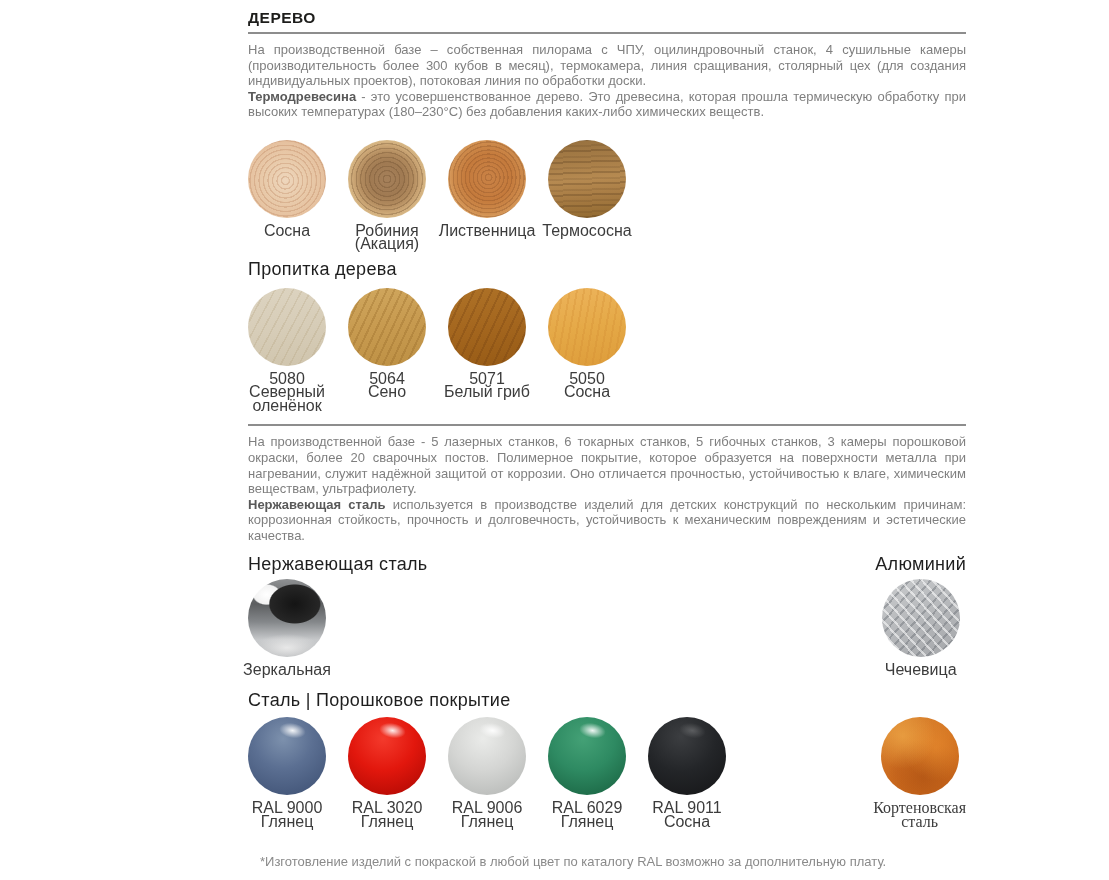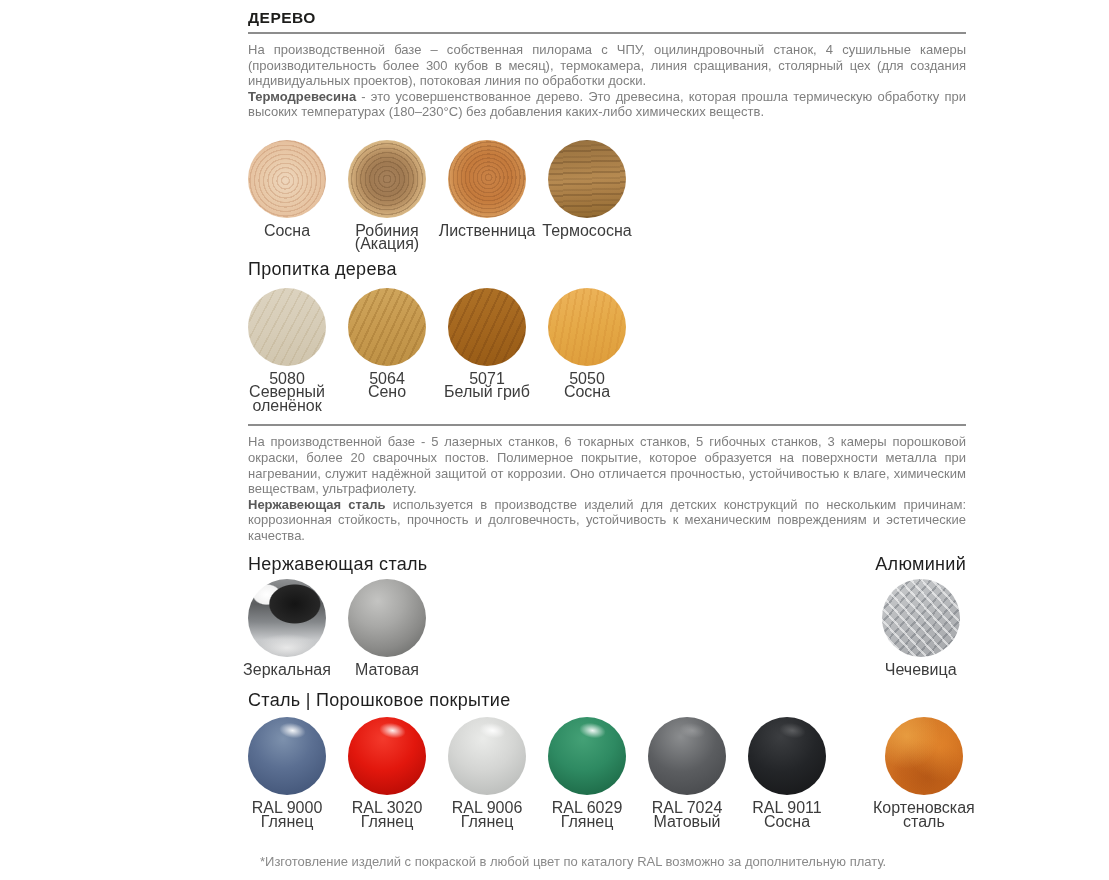--- a/index.html
+++ b/index.html
@@ -87,21 +87,21 @@
 
   
   .dual-row{display:flex;justify-content:space-between;align-items:flex-start;}
   .dual-row.stainless{margin-top:12px;}
   .dual-row.powder{margin-top:16px;}
   .dual-left{flex:1 1 auto;}
   .dual-left .sub-title{margin:0;}
   .dual-left .swatch-row{margin-top:6px;}
   .dual-right{flex:0 0 82px;text-align:center;margin-left:36px;}
   .dual-right .sub-title{margin:0 0 6px;}
-  .dual-right.offset{padding-top:25px;}
+  .dual-right.offset{padding-top:25px;font-family:Liberation Serif, serif;}
   .dual-right .cap{margin-top:6px;}
   .powder .swatch-row{margin-top:8px;}
 
   .footnote{margin:26px 12px 0;font-size:13px;line-height:15px;color:#8a8a8a;}
 </style>
 </head>
 <body>
 
 <div class="page">
   <div class="content">
@@ -175,24 +175,20 @@
       </p>
 
       <div class="dual-row stainless">
         <div class="dual-left">
           <h3 class="sub-title">Нержавеющая сталь</h3>
           <div class="swatch-row">
             <div class="cell">
               <div class="circle steel-mirror"></div>
               <div class="cap">Зеркальная</div>
             </div>
-            <div class="cell">
-              <div class="circle steel-matte"></div>
-              <div class="cap">Матовая</div>
-            </div>
           </div>
         </div>
         <div class="dual-right">
           <h3 class="sub-title">Алюминий</h3>
           <div class="circle alu-lentil"></div>
           <div class="cap">Чечевица</div>
         </div>
       </div>
 
       <div class="dual-row powder">
@@ -221,27 +217,20 @@
               </div>
             </div>
             <div class="cell">
               <div class="circle sphere sw-ral6029"></div>
               <div class="cap">
                 <span class="code">RAL 6029</span>
                 <span class="name">Глянец</span>
               </div>
             </div>
             <div class="cell">
-              <div class="circle sphere matte sw-ral7024"></div>
-              <div class="cap">
-                <span class="code">RAL 7024</span>
-                <span class="name">Матовый</span>
-              </div>
-            </div>
-            <div class="cell">
               <div class="circle sphere matte sw-ral9011"></div>
               <div class="cap">
                 <span class="code">RAL 9011</span>
                 <span class="name">Сосна</span>
               </div>
             </div>
           </div>
         </div>
         <div class="dual-right offset">
           <div class="circle corten"></div>

